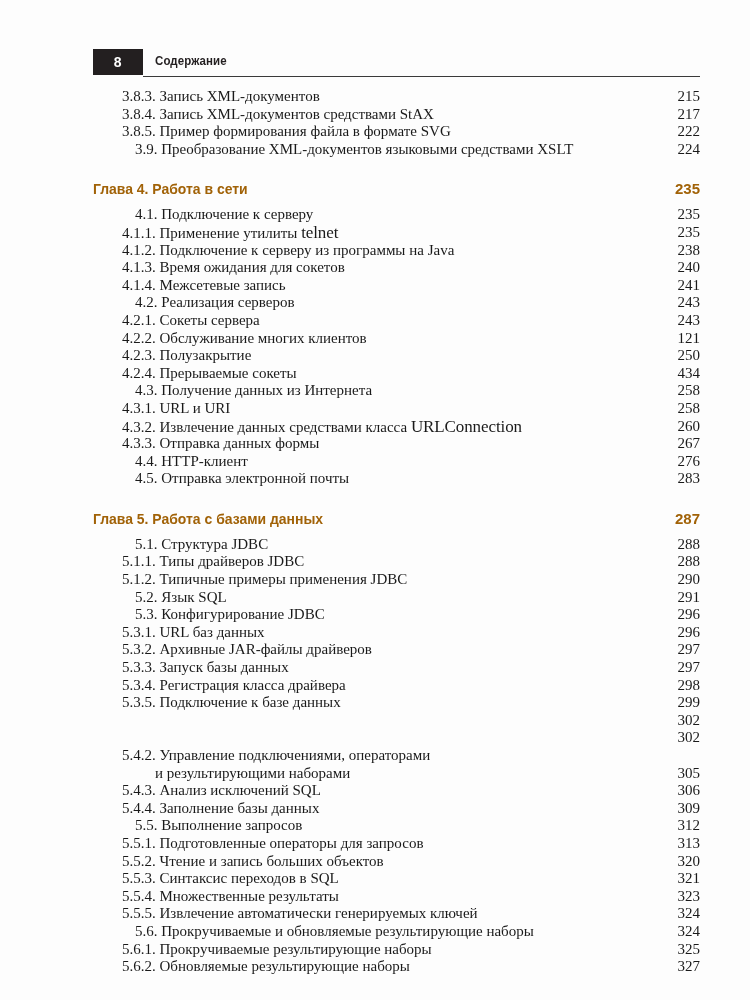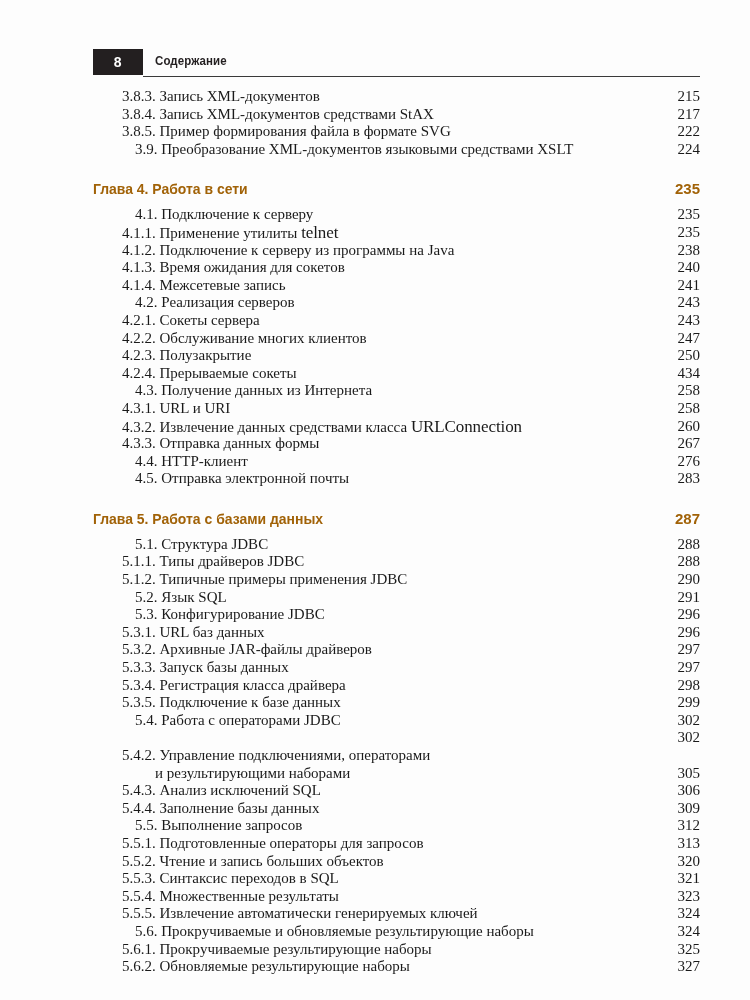--- a/index.html
+++ b/index.html
@@ -192,21 +192,21 @@
       <div class="row lvl1">
         <span class="txt">4.2. Реализация серверов</span>
         <span class="pg">243</span>
       </div>
       <div class="row lvl2">
         <span class="txt">4.2.1. Сокеты сервера</span>
         <span class="pg">243</span>
       </div>
       <div class="row lvl2">
         <span class="txt">4.2.2. Обслуживание многих клиентов</span>
-        <span class="pg">247</span>
+        <span class="pg">121</span>
       </div>
       <div class="row lvl2">
         <span class="txt">4.2.3. Полузакрытие</span>
         <span class="pg">250</span>
       </div>
       <div class="row lvl2">
         <span class="txt">4.2.4. Прерываемые сокеты</span>
         <span class="pg">434</span>
       </div>
       <div class="row lvl1">
@@ -273,21 +273,20 @@
       </div>
       <div class="row lvl2">
         <span class="txt">5.3.4. Регистрация класса драйвера</span>
         <span class="pg">298</span>
       </div>
       <div class="row lvl2">
         <span class="txt">5.3.5. Подключение к базе данных</span>
         <span class="pg">299</span>
       </div>
       <div class="row lvl1">
-        <span class="txt">5.4. Работа с операторами JDBC</span>
         <span class="pg">302</span>
       </div>
       <div class="row lvl2">
         <span class="pg">302</span>
       </div>
       <div class="row lvl2">
         <span class="txt">5.4.2. Управление подключениями, операторами</span>
         <span class="pg"></span>
       </div>
       <div class="row cont">

